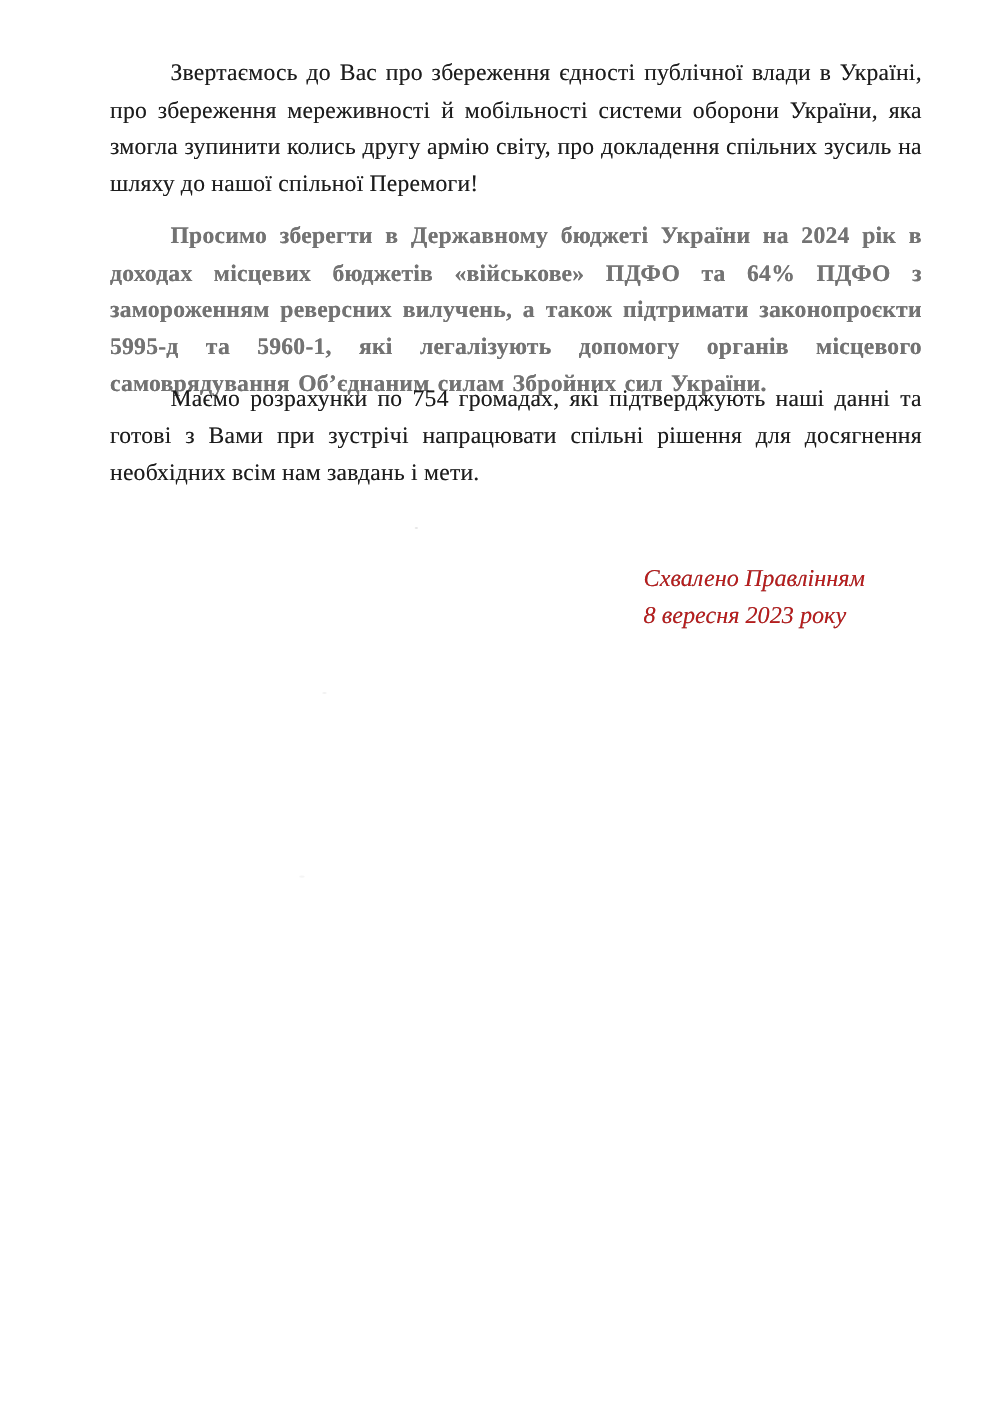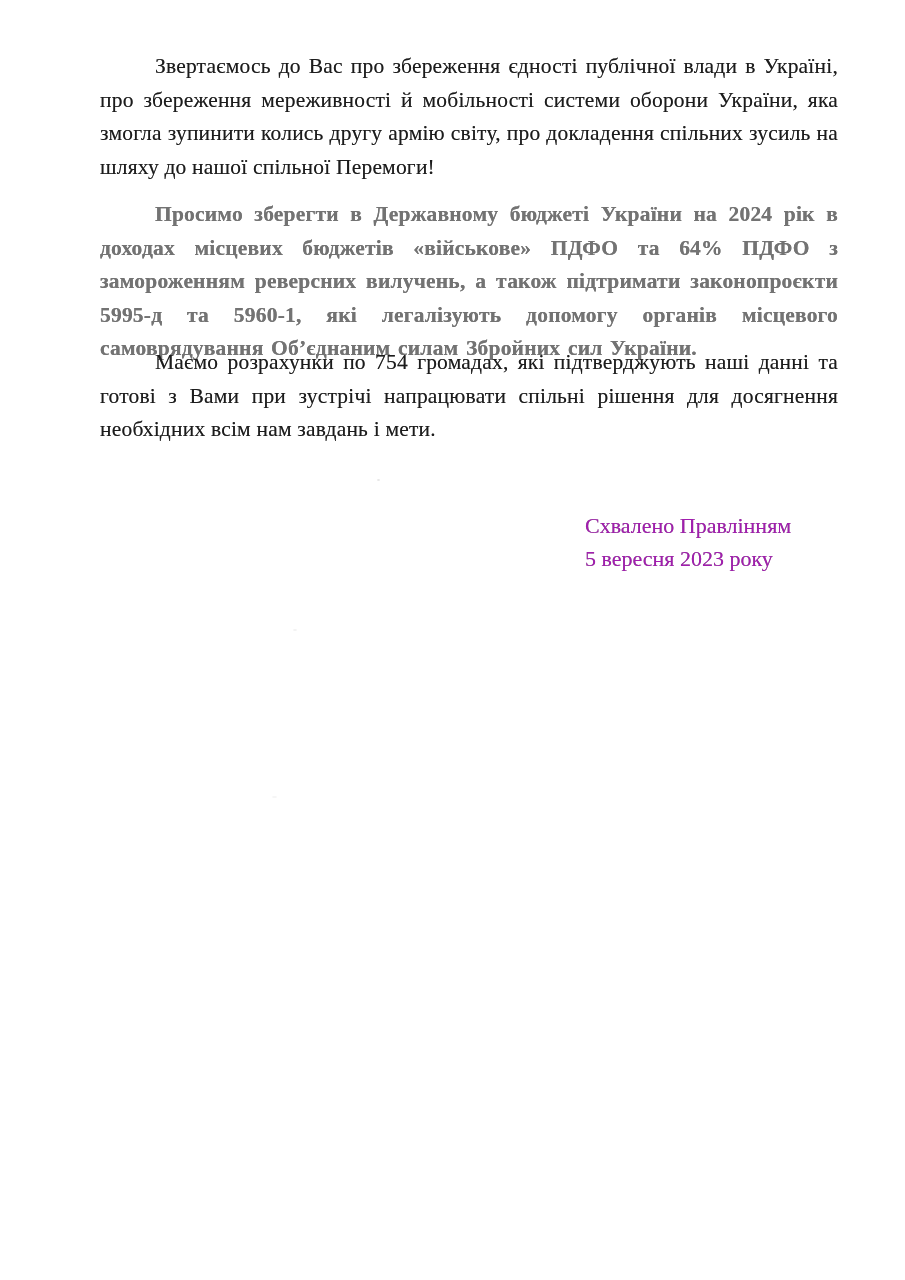--- a/index.html
+++ b/index.html
@@ -35,23 +35,24 @@
     font-weight: bold;
     word-spacing: 2px;
     color: #737373;
   }
   .para-3 { top: 346px; }
 
   .signature {
     position: absolute;
     left: 585px;
     top: 510px;
+    font-style: italic;
     font-size: 22px;
     line-height: 32.5px;
-    color: #a21caf;
+    color: #b91c1c;
     text-shadow: 0 0 0.4px rgba(30,30,30,0.5);
   }
   .signature .sig-line { white-space: nowrap; }
 
   .page-number {
     position: absolute;
     left: 814px;
     top: 1180px;
     font-size: 16.5px;
     color: #2a2a2a;
@@ -73,21 +74,21 @@
 <div class="page">
 
   <p class="body-text para-1">Звертаємось до Вас про збереження єдності публічної влади в Україні, про збереження мереживності й мобільності системи оборони України, яка змогла зупинити колись другу армію світу, про докладення спільних зусиль на шляху до нашої спільної Перемоги!</p>
 
   <p class="body-text para-2">Просимо зберегти в Державному бюджеті України на 2024 рік в доходах місцевих бюджетів «військове» ПДФО та 64% ПДФО з замороженням реверсних вилучень, а також підтримати законопроєкти 5995-д та 5960-1, які легалізують допомогу органів місцевого самоврядування Об’єднаним силам Збройних сил України.</p>
 
   <p class="body-text para-3">Маємо розрахунки по 754 громадах, які підтверджують наші данні та готові з Вами при зустрічі напрацювати спільні рішення для досягнення необхідних всім нам завдань і мети.</p>
 
   <div class="signature">
     <div class="sig-line">Схвалено Правлінням</div>
-    <div class="sig-line">5 вересня 2023 року</div>
+    <div class="sig-line">8 вересня 2023 року</div>
   </div>
 
   <div class="page-number">3</div>
 
   <span class="scan-artifact artifact-1"></span>
   <span class="scan-artifact artifact-2"></span>
   <span class="scan-artifact artifact-3"></span>
 
 </div>
 

